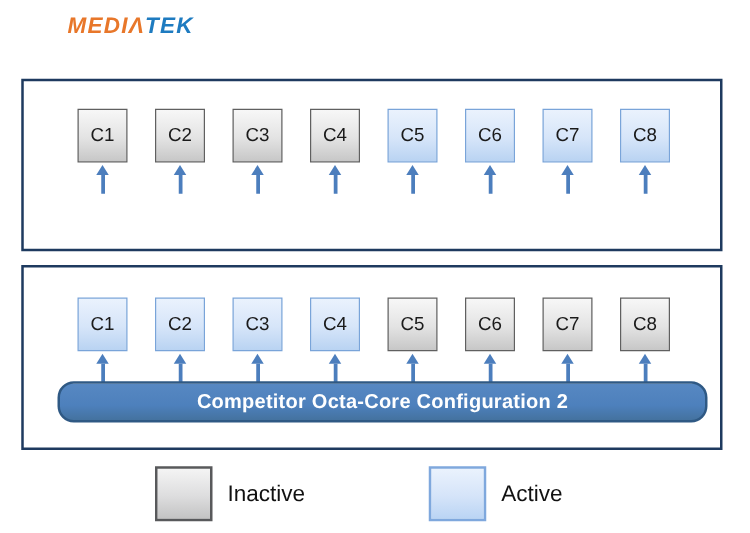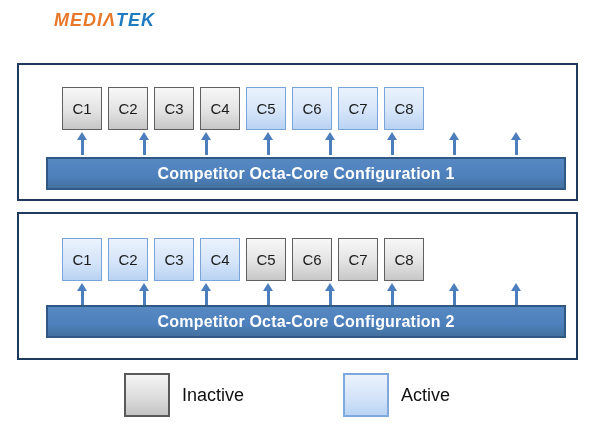--- a/index.html
+++ b/index.html
@@ -16,21 +16,21 @@
   #logo .logo-blue   { color: #1E7BC0; }
 
   
   .panel {
     position: absolute; left: 17px; width: 561px;
     border: 2px solid #1E3A5F; background: #ffffff;
   }
   #panel1 { top: 63px;  height: 138px; }
   #panel2 { top: 212px; height: 148px; }
 
-  .cores-row { position: absolute; left: 43px; display: flex; gap: 6px; }
+  .cores-row { position: absolute; left: 43px; display: flex; gap: 22px; }
   #panel1 .cores-row { top: 22px; }
   #panel2 .cores-row { top: 24px; }
 
   .core {
     width: 40px; height: 43px;
     display: flex; align-items: center; justify-content: center;
     font-size: 15px; color: #1a1a1a;
     border: 1.5px solid #606060;
   }
   .core[data-state="inactive"] {
@@ -56,21 +56,21 @@
 
   .bus-bar {
     position: absolute; left: 27px; width: 520px; height: 33px;
     background: linear-gradient(180deg, #5788c2 0%, #4D80BC 60%, #44729f 100%);
     border: 2px solid #2F5984;
     color: #ffffff; font-weight: bold; font-size: 16px;
     display: flex; align-items: center; justify-content: center;
     letter-spacing: 0.2px;
   }
   #panel1 .bus-bar { top: 92px; }
-  #panel2 .bus-bar { top: 91px; }
+  #panel2 .bus-bar { top: 91px; border-radius: 13px; }
 
   
   #legend { position: absolute; top: 373px; left: 0; width: 600px; height: 46px; }
   .legend-item { position: absolute; top: 0; display: flex; align-items: center; }
   #legend-inactive { left: 124px; }
   #legend-active   { left: 343px; }
   .swatch { width: 46px; height: 44px; border: 2px solid; }
   .swatch[data-state="inactive"] {
     background: linear-gradient(180deg, #f4f4f4 0%, #ddddde 55%, #c3c3c3 100%);
     border-color: #58595B;
@@ -142,21 +142,20 @@
           <div class="arrow-stem"></div>
         </div>
       </div>
     <div class="arrow-cell">
         <div class="arrow">
           <div class="arrow-head"></div>
           <div class="arrow-stem"></div>
         </div>
       </div>
   </div>
-  <div class="bus-bar">Competitor Octa-Core Configuration 1</div>
 </div>
 
 <div class="panel" id="panel2">
   <div class="cores-row">
     <div class="core" data-state="active">C1</div>
     <div class="core" data-state="active">C2</div>
     <div class="core" data-state="active">C3</div>
     <div class="core" data-state="active">C4</div>
     <div class="core" data-state="inactive">C5</div>
     <div class="core" data-state="inactive">C6</div>

